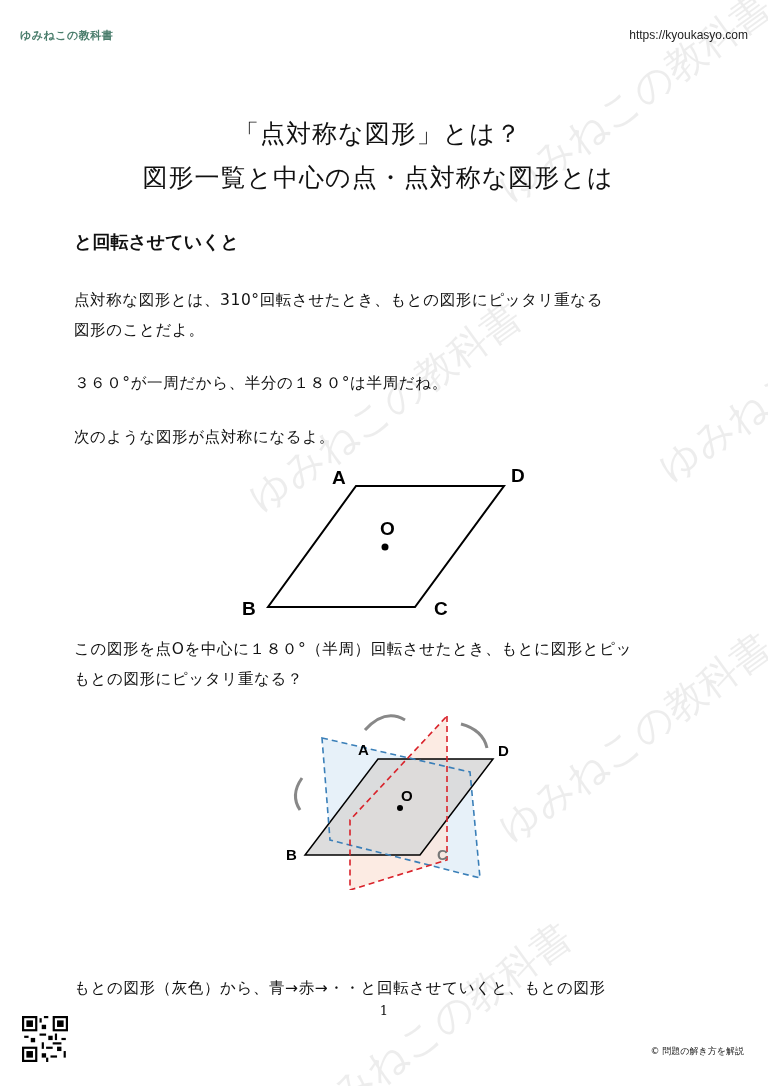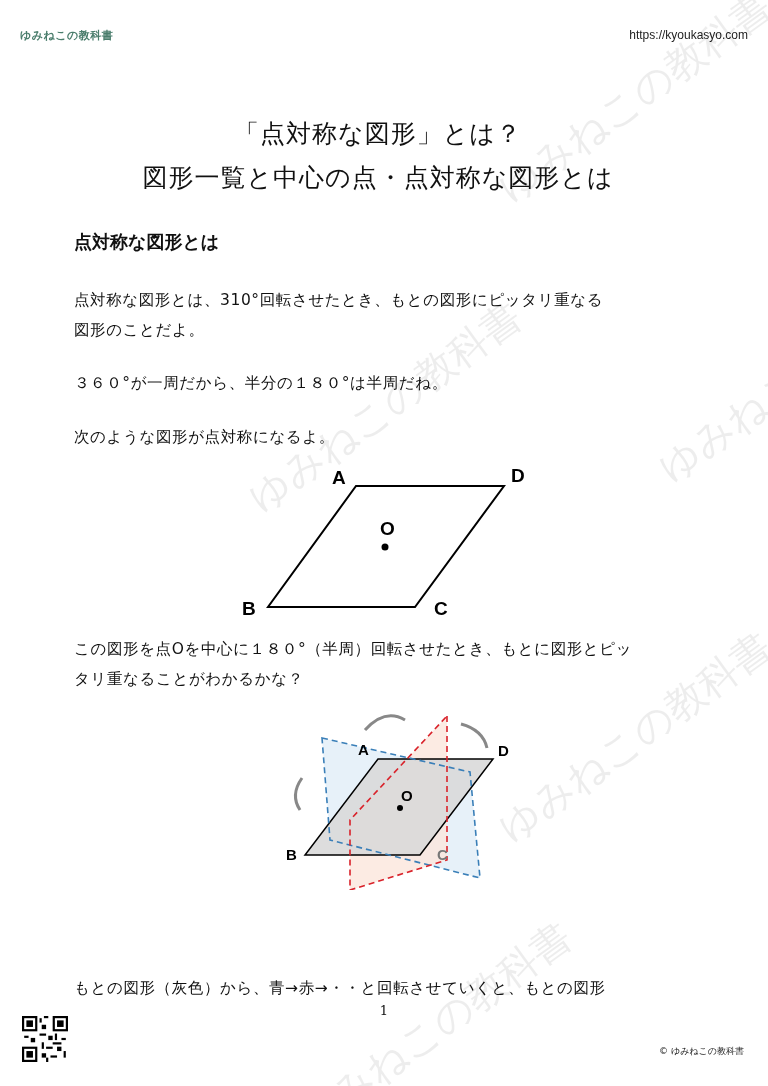--- a/index.html
+++ b/index.html
@@ -35,42 +35,42 @@
 
 <div class="abs watermark" style="left:520px; top:160px;">ゆみねこの教科書</div>
 <div class="abs watermark" style="left:270px; top:470px;">ゆみねこの教科書</div>
 <div class="abs watermark" style="left:680px; top:440px;">ゆみねこの教科書</div>
 <div class="abs watermark" style="left:520px; top:800px;">ゆみねこの教科書</div>
 <div class="abs watermark" style="left:320px; top:1090px;">ゆみねこの教科書</div>
 
 <div class="abs title" style="top:112px;">「点対称な図形」とは？</div>
 <div class="abs title" style="top:156px;">図形一覧と中心の点・点対称な図形とは</div>
 
-<div class="abs h2">点対称な図形とは</div>
+<div class="abs h2">と回転させていくと</div>
 
 <div class="abs para" style="top:285px;">
   <div>点対称な図形とは、310°回転させたとき、もとの図形にピッタリ重なる</div>
   <div>図形のことだよ。</div>
 </div>
 <div class="abs para" style="top:368px;">３６０°が一周だから、半分の１８０°は半周だね。</div>
 <div class="abs para" style="top:422px;">次のような図形が点対称になるよ。</div>
 
 <svg class="abs fig" style="top:455px;" width="768" height="175">
   <polygon points="356,31 504,31 415,152 268,152" fill="none" stroke="#000" stroke-width="2"></polygon>
   <circle cx="385" cy="92" r="3.5" fill="#000"></circle>
   <text x="332" y="29" font-family="Liberation Sans, sans-serif" font-weight="bold" font-size="19">A</text>
   <text x="511" y="27" font-family="Liberation Sans, sans-serif" font-weight="bold" font-size="19">D</text>
   <text x="380" y="80" font-family="Liberation Sans, sans-serif" font-weight="bold" font-size="19">O</text>
   <text x="242" y="160" font-family="Liberation Sans, sans-serif" font-weight="bold" font-size="19">B</text>
   <text x="434" y="160" font-family="Liberation Sans, sans-serif" font-weight="bold" font-size="19">C</text>
 </svg>
 
 <div class="abs para" style="top:634px;">
   <div>この図形を点Oを中心に１８０°（半周）回転させたとき、もとに図形とピッ</div>
-  <div>タリ重なることがわかるかな？</div>
+  <div>もとの図形にピッタリ重なる？</div>
 </div>
 
 <svg class="abs fig" style="top:700px;" width="768" height="190">
 
   <polygon points="322,38 470,72 480,178 330,140" fill="#e3eef8" fill-opacity="0.85" stroke="none"></polygon>
 
   <polygon points="447,16 447,160 350,190 350,120" fill="#fbe6dc" fill-opacity="0.8" stroke="none"></polygon>
 
   <polygon points="378,59 493,59 420,155 305,155" fill="#d9d9d9" fill-opacity="0.9" stroke="#000" stroke-width="1.5"></polygon>
 
@@ -120,13 +120,13 @@
       <rect x="11" y="14" width="3" height="1"></rect>
       <rect x="16" y="14" width="2" height="2"></rect>
     <rect x="19" y="16" width="1" height="3"></rect>
       <rect x="9" y="17" width="2" height="2"></rect>
       <rect x="13" y="18" width="3" height="1"></rect>
     <rect x="14" y="12" width="4" height="1"></rect>
       <rect x="11" y="19" width="1" height="2"></rect>
   </g>
 </svg>
 
-<div class="abs copyright">© ゆみねこの教科書</div>
+<div class="abs copyright">© 問題の解き方を解説</div>
 
 </body></html>

